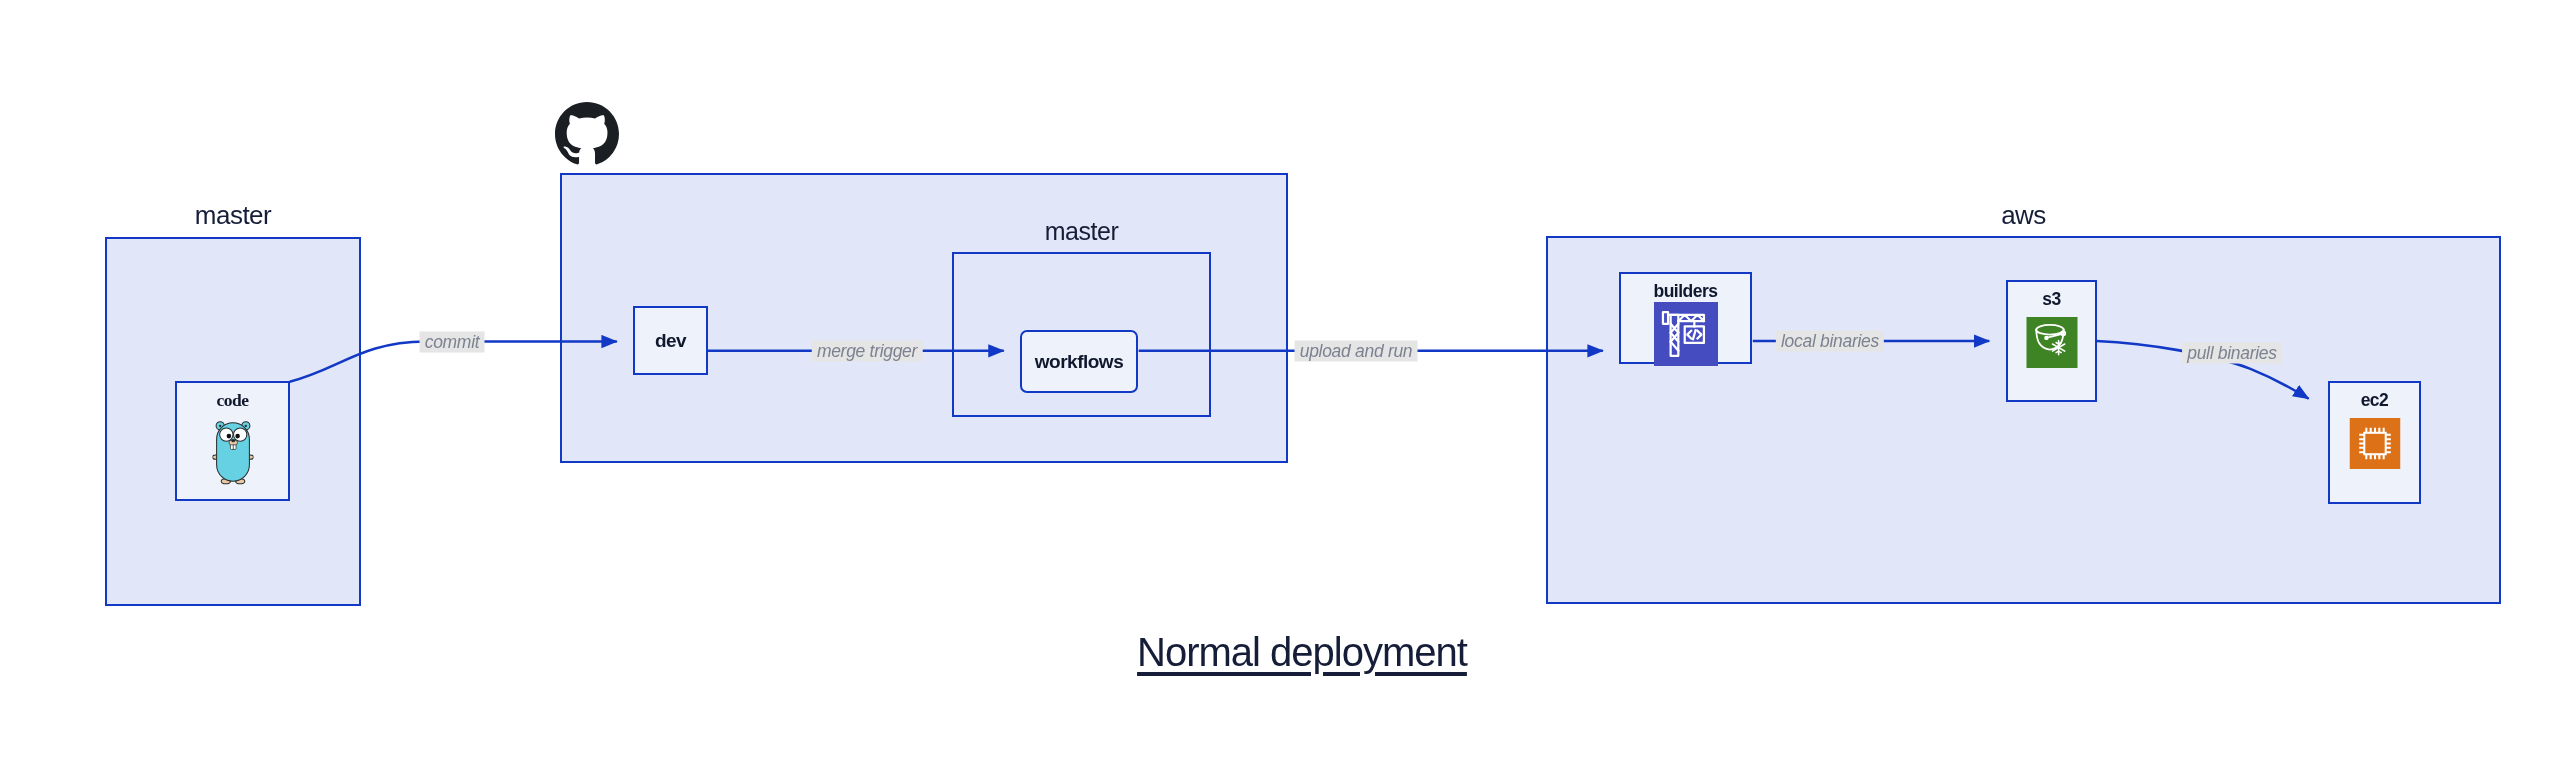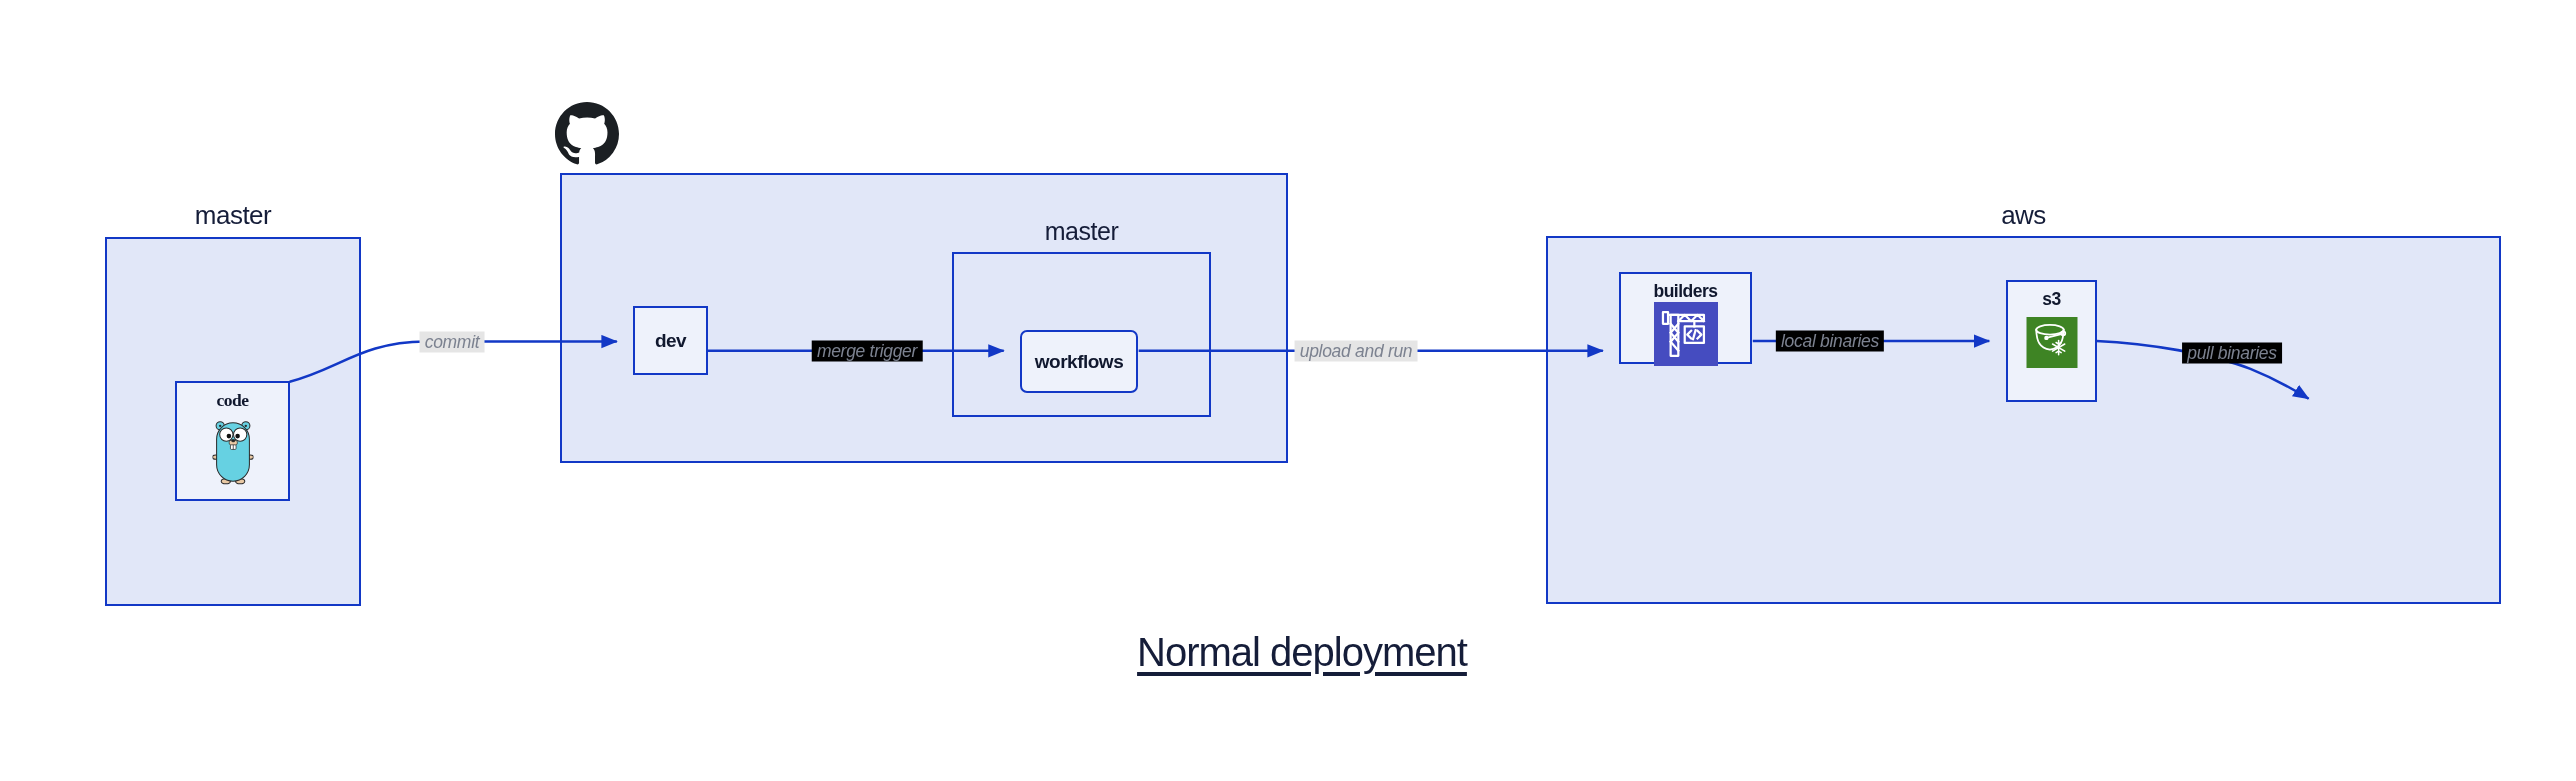--- a/index.html
+++ b/index.html
@@ -26,21 +26,21 @@
     display:flex;align-items:center;justify-content:center;height:100%;
     font-size:19px;font-weight:bold;color:#10182e;letter-spacing:-0.5px;
   }
   .node-icon{position:absolute;left:50%;transform:translateX(-50%);}
   .edges{position:absolute;left:0;top:0;}
   .edge-label{
     position:absolute;transform:translate(-50%,-50%);white-space:nowrap;
     font-size:17.5px;font-style:italic;color:#7c8290;padding:0 5.2px;letter-spacing:-0.3px;
   }
   .bg-white{background:#e5e5e5;}
-  .bg-lav{background:#000000;}
+  .bg-lav{background:#e5e5e5;}
   .gh-icon{position:absolute;left:555px;top:102px;}
   .title{
     position:absolute;left:0;top:630px;width:100%;text-align:center;
     font-size:40px;color:#151d39;letter-spacing:-1px;
     text-decoration:underline;text-decoration-thickness:3.6px;text-underline-offset:6.2px;
   }
 </style>
 </head>
 <body>
 
@@ -147,20 +147,35 @@
             <path d="M51,53 L75,67"></path>
             <path d="M51,67 L75,53"></path>
             <path d="M58,50 L63,53 L68,50"></path>
             <path d="M58,70 L63,67 L68,70"></path>
           </g>
         </g>
       </svg>
     </span>
   </div>
 
+  <div class="node" style="left:2328px;top:381px;width:93px;height:123px;">
+    <div class="node-title">ec2</div>
+    <span class="node-icon" style="top:35px;">
+      <svg width="51" height="51" viewBox="0 0 100 100">
+        <rect width="100" height="100" fill="#dd7117"></rect>
+        <g stroke="#ffffff" stroke-width="4" fill="none">
+          <rect x="29" y="29" width="42" height="42"></rect>
+          <path d="M33,19 V29 M41.5,19 V29 M50,19 V29 M58.5,19 V29 M67,19 V29"></path>
+          <path d="M33,71 V81 M41.5,71 V81 M50,71 V81 M58.5,71 V81 M67,71 V81"></path>
+          <path d="M19,33 H29 M19,41.5 H29 M19,50 H29 M19,58.5 H29 M19,67 H29"></path>
+          <path d="M71,33 H81 M71,41.5 H81 M71,50 H81 M71,58.5 H81 M71,67 H81"></path>
+        </g>
+      </svg>
+    </span>
+  </div>
 
   <span class="edge-label bg-white" style="left:452px;top:342px;">commit</span>
   <span class="edge-label bg-lav" style="left:867px;top:351px;">merge trigger</span>
   <span class="edge-label bg-white" style="left:1356px;top:351px;">upload and run</span>
   <span class="edge-label bg-lav" style="left:1830px;top:341px;">local binaries</span>
   <span class="edge-label bg-lav" style="left:2232px;top:353px;">pull binaries</span>
 
   <div class="title">Normal deployment</div>
 
 </div>

